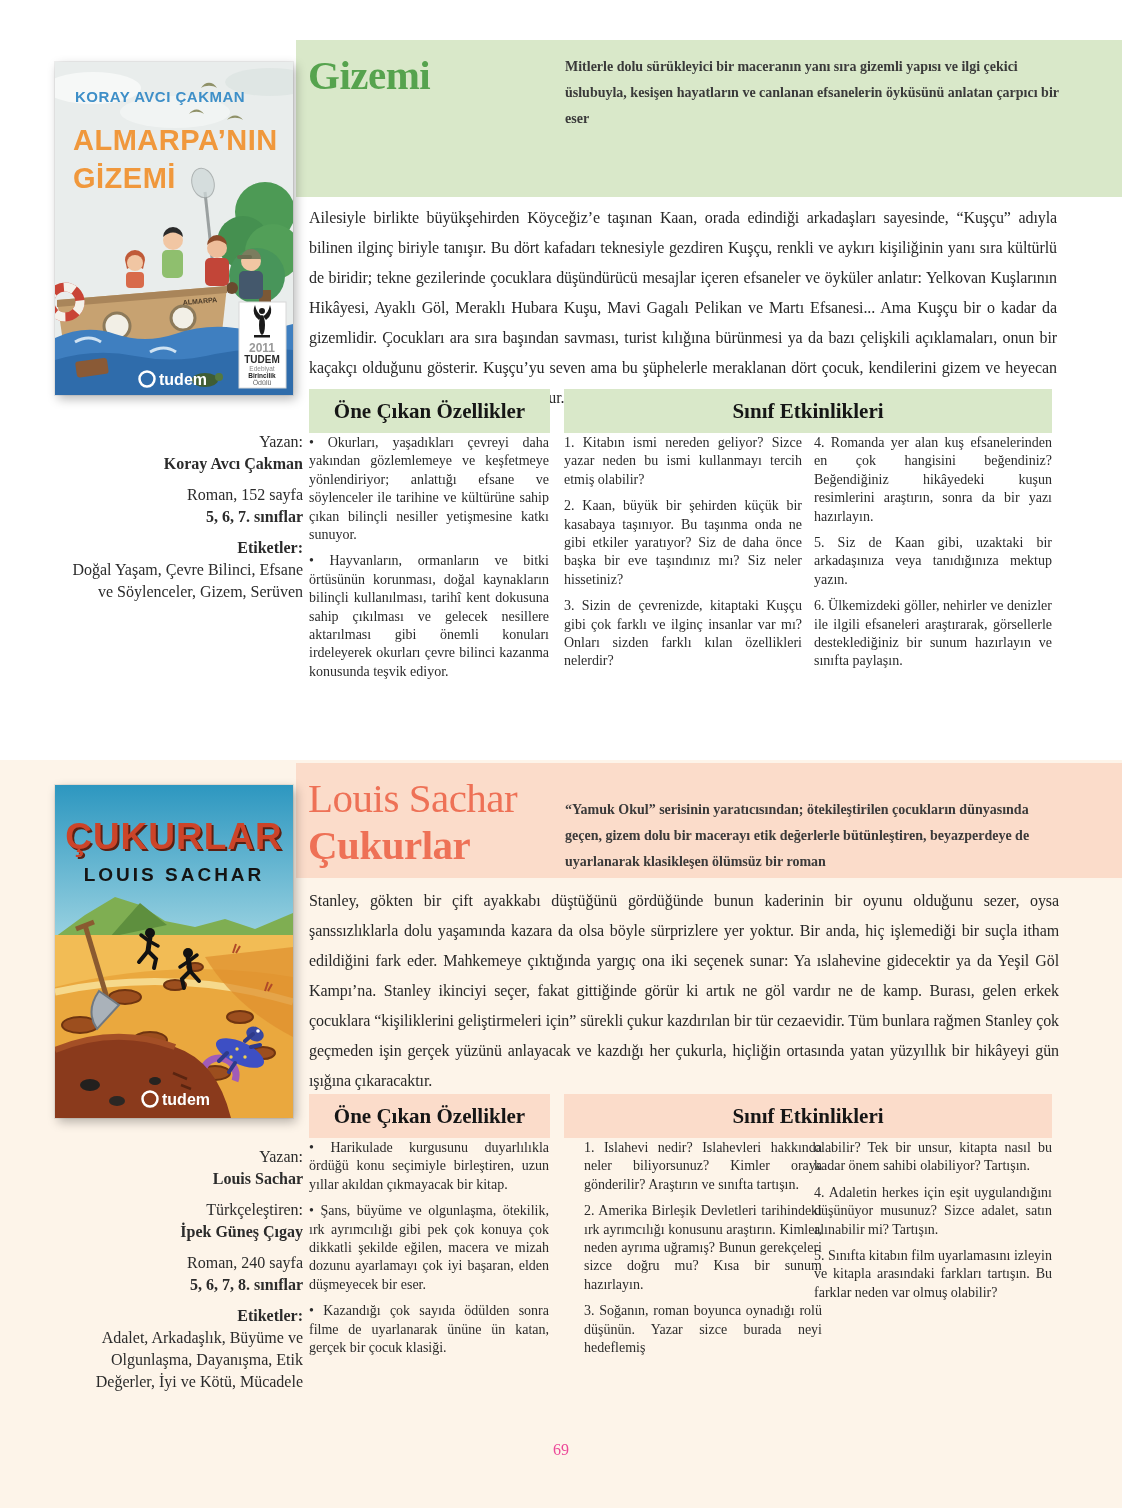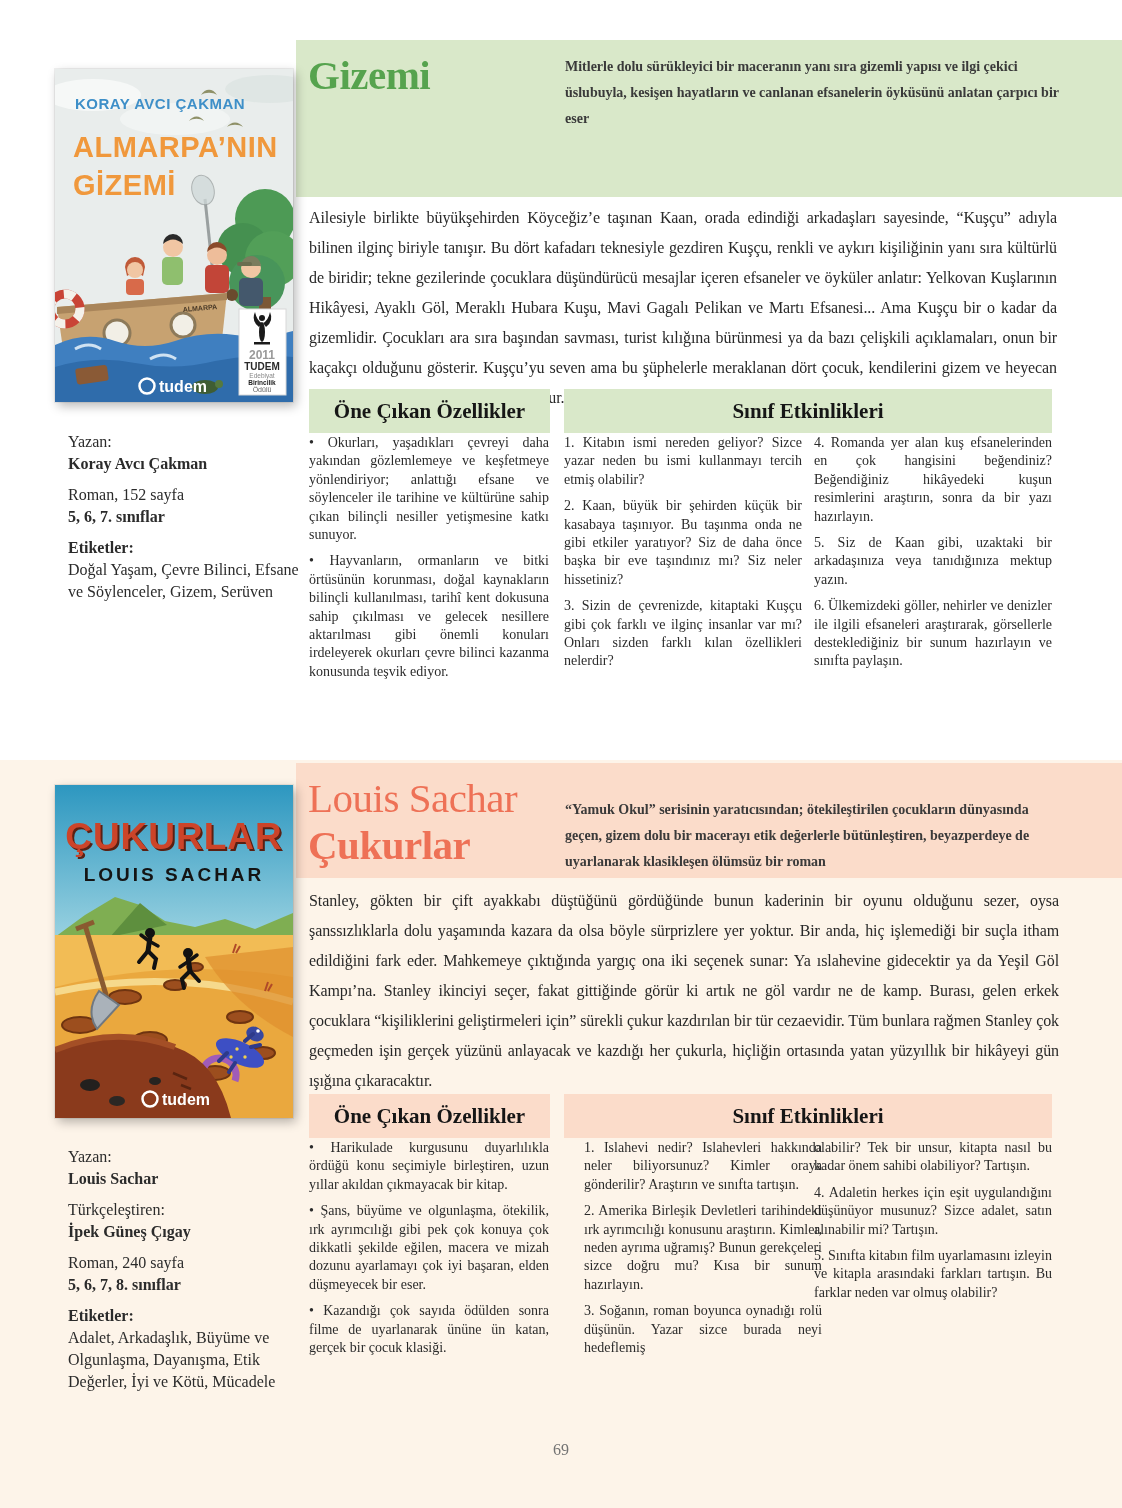--- a/index.html
+++ b/index.html
@@ -13,40 +13,40 @@
   .title-green{color:#56a34e;}
   .title-salmon{color:#ee7156;}
   .t-light{font-weight:normal;}
   .tagline{position:absolute;font-size:14px;font-weight:bold;line-height:26px;color:#3a3a3a;}
   .para{position:absolute;font-size:16px;line-height:30px;text-align:justify;color:#282828;letter-spacing:-0.1px;}
   .colhead{position:absolute;height:44px;display:flex;align-items:center;justify-content:center;
            font-weight:bold;font-size:21px;color:#161616;}
   .cols{position:absolute;font-size:14px;line-height:18.4px;text-align:justify;color:#2b2b2b;}
   .cols .li{margin-bottom:8px;}
   .info{position:absolute;font-size:16px;line-height:22px;color:#2b2b2b;}
-  .info .grp{margin-bottom:9px;}
+  .info .grp{margin-bottom:9px;text-align:right;}
   .b{font-weight:bold;}
   .cover{position:absolute;box-shadow:3px 4px 10px rgba(0,0,0,0.28);outline:1px solid rgba(0,0,0,0.06);}
-  .pagenum{position:absolute;left:0;top:1441px;width:1122px;text-align:center;font-size:16px;color:#737373;}
+  .pagenum{position:absolute;left:0;top:1441px;width:1122px;text-align:center;font-size:16px;color:#ec4899;}
   svg text{font-family:"Liberation Sans",sans-serif;}
 </style>
 </head>
 <body>
 
 <div class="page">
 
   <div class="band band-green" style="left:296px;top:40px;width:826px;height:157px;"></div>
 
   <div class="book-title title-green" style="left:308px;top:52px;width:260px;">
     <div>Gizemi</div>
   </div>
 
   <div class="tagline" style="left:565px;top:54px;width:498px;">Mitlerle dolu sürükleyici bir maceranın yanı sıra gizemli yapısı ve ilgi çekici üslubuyla, kesişen hayatların ve canlanan efsanelerin öyküsünü anlatan çarpıcı bir eser</div>
 
-  <div class="cover" style="left:55px;top:69px;width:238px;height:333px;">
+  <div class="cover" style="left:55px;top:62px;width:238px;height:333px;">
     <svg viewBox="0 0 238 333" width="238" height="333">
       <rect width="238" height="333" fill="#e9edec"></rect>
       <ellipse cx="38" cy="26" rx="48" ry="16" fill="#f6f8f7"></ellipse>
       <ellipse cx="120" cy="50" rx="55" ry="16" fill="#f1f4f3"></ellipse>
       <ellipse cx="215" cy="20" rx="45" ry="14" fill="#dfe6e4"></ellipse>
       <g fill="#8f9168">
         <path d="M146 26 c4 -7 12 -7 16 0 c-4 -3 -12 -3 -16 0 Z"></path>
         <path d="M134 52 c4 -6 11 -6 15 0 c-4 -3 -11 -3 -15 0 Z"></path>
         <path d="M172 58 c4 -6 12 -6 16 0 c-4 -3 -12 -3 -16 0 Z"></path>
       </g>

